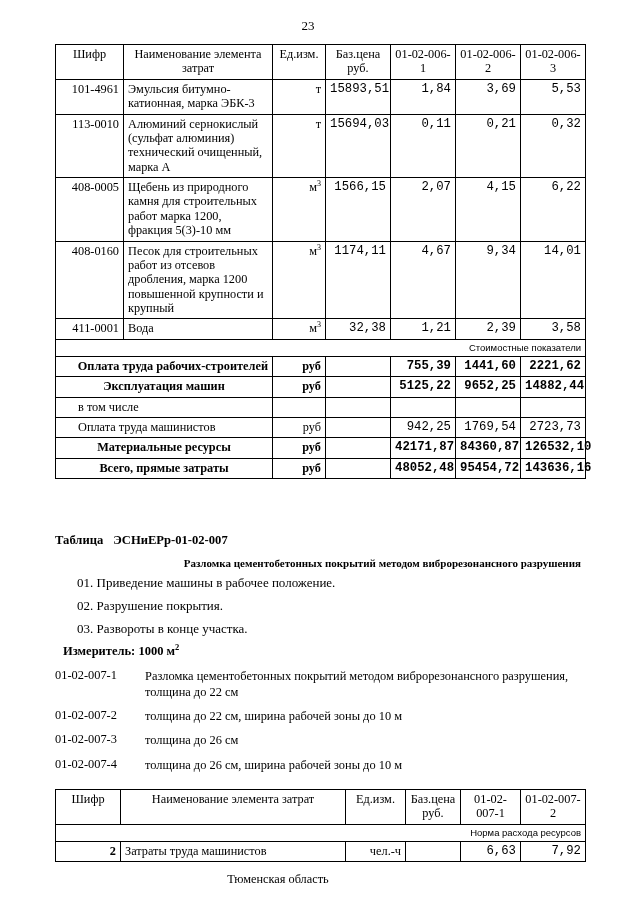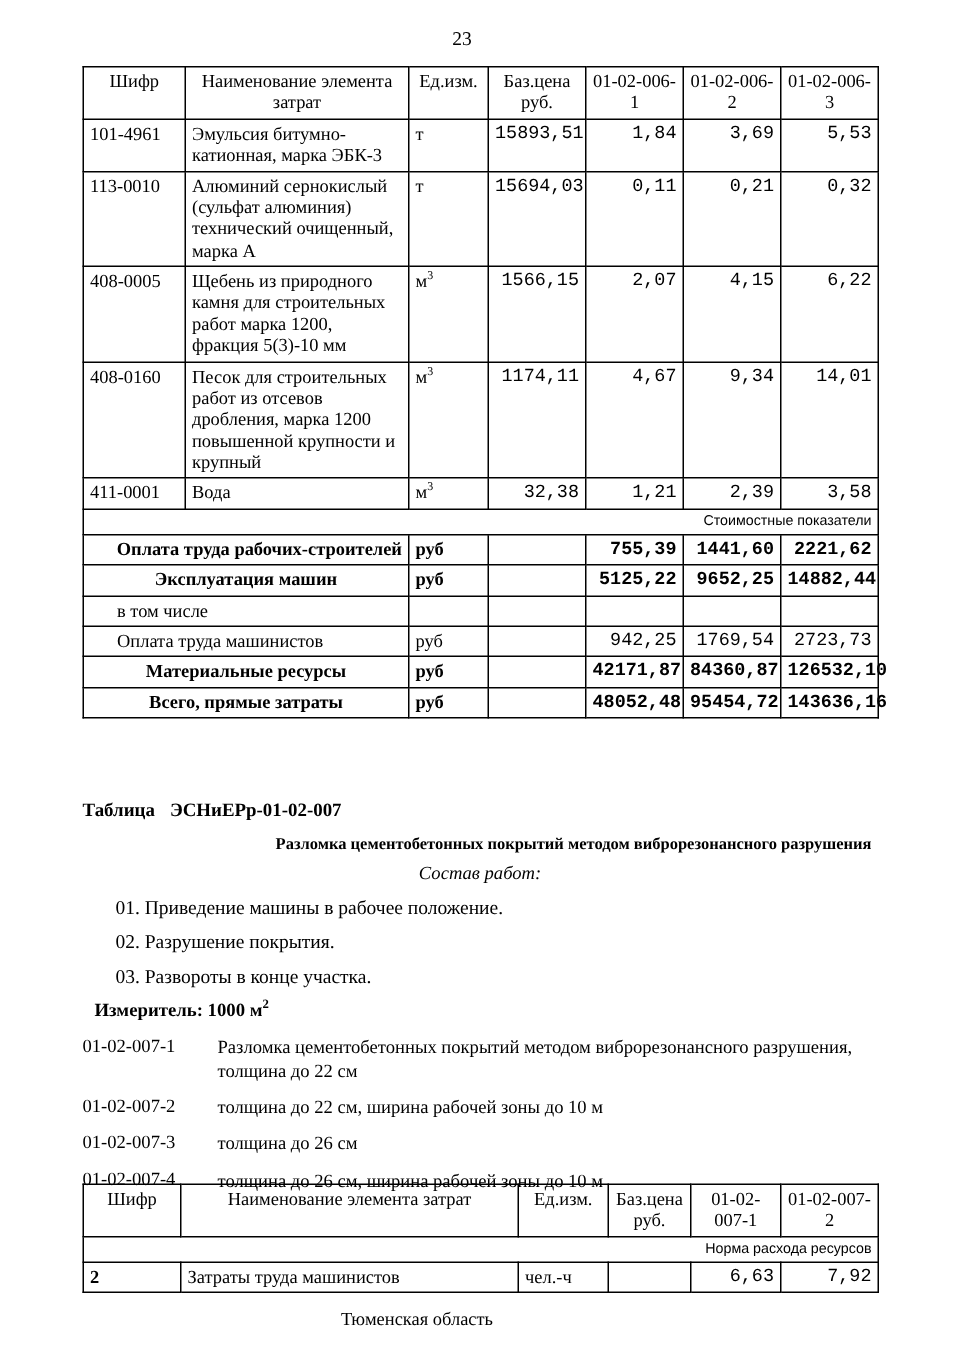--- a/index.html
+++ b/index.html
@@ -24,21 +24,21 @@
     table-layout:fixed;
     font-size:12.3px;
     position:absolute;
   }
   table.doc td{
     border:1px solid #000;
     padding:2px 4px 3px 4px;
     vertical-align:top;
     line-height:1.17;
   }
-  td.c{text-align:left;margin-top:11px;}
+  td.c{text-align:right;margin-top:11px;}
   td.r{text-align:right;font-family:Liberation Mono, monospace;}
   td.l{text-align:left;}
   td.b{font-weight:bold;}
 
   
   td.band{
     font-family:"Liberation Sans","DejaVu Sans",sans-serif;
     font-size:9.5px;
     text-align:right;
     padding:1px 6px 2px 0;
@@ -209,21 +209,20 @@
   </table>
 
   <div class="mid-block">
 
     <div class="tbl-title">
       <span class="lbl">Таблица</span><span>ЭСНиЕРр-01-02-007</span>
     </div>
 
     <div class="work-title">Разломка цементобетонных покрытий методом виброрезонансного разрушения</div>
 
-    <div class="sostav">Состав работ:</div>
 
     <div class="step">01. Приведение машины в рабочее положение.</div>
     <div class="step">02. Разрушение покрытия.</div>
     <div class="step">03. Развороты в конце участка.</div>
 
     <div class="izmeritel">
       <span>Измеритель:</span>
       <span>1000 м</span><sup>2</sup>
     </div>
 

